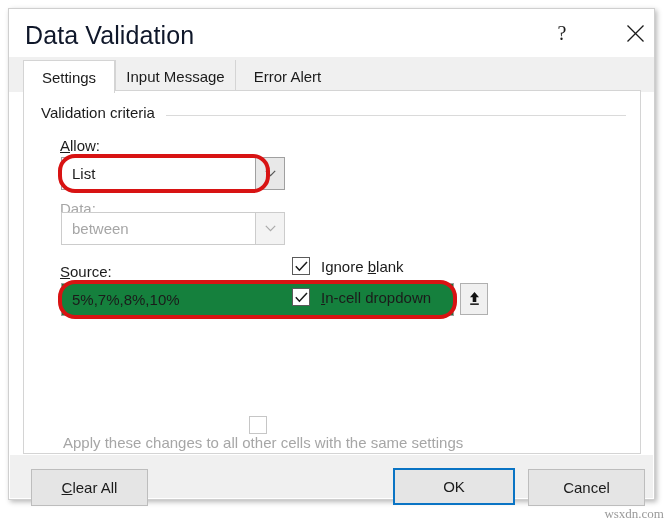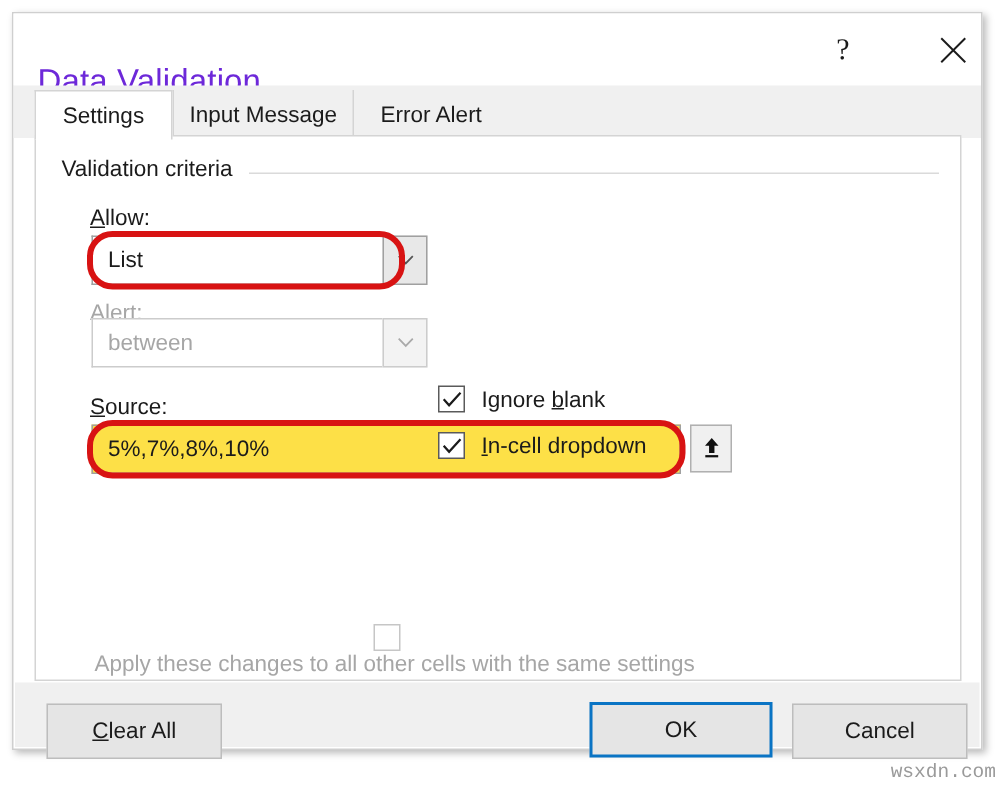--- a/index.html
+++ b/index.html
@@ -31,24 +31,23 @@
   
   #titlebar {
     position: relative;
     height: 48px;
     background: #ffffff;
   }
   #title-text {
     position: absolute;
     left: 16px;
     top: 12px;
-    font-size: 22px;
-    color: #6d28d9;
+    font-size: 25px;
+    color: #0f172a;
     letter-spacing: 0.1px;
-    margin-top: 20px;
   }
   .titlebar-btn {
     position: absolute;
     top: 4px;
     width: 44px;
     height: 40px;
     display: flex;
     align-items: center;
     justify-content: center;
     background: transparent;
@@ -196,21 +195,21 @@
   }
 
   
   #source-input {
     position: absolute;
     left: 37px;
     top: 192px;
     width: 393px;
     height: 33px;
     border: 1px solid #a0a0a0;
-    background: #fde047;
+    background: #15803d;
     box-sizing: border-box;
     display: flex;
     align-items: center;
     padding-left: 10px;
     font-size: 15px;
     color: #1b1b1b;
   }
   #range-select-btn {
     position: absolute;
     left: 436px;
@@ -298,21 +297,21 @@
     background: #f0f0f0;
   }
 
   
   #watermark {
     position: absolute;
     right: 6px;
     bottom: 3px;
     font-size: 13px;
     color: #9a9a9a;
-    font-family: Liberation Mono, monospace;
+    font-family: Liberation Serif, serif;
   }
 </style>
 </head>
 <body>
 
 <div id="dialog">
 
   <div id="titlebar">
     <div id="title-text">Data Validation</div>
 
@@ -349,21 +348,21 @@
     <div class="combo" id="allow-combo">
       <div class="combo-text">List</div>
       <div class="combo-arrow">
         <svg class="chev" viewBox="0 0 11 7">
           <polyline points="0.8,0.8 5.5,5.6 10.2,0.8" fill="none" stroke="#555555" stroke-width="1.2"></polyline>
         </svg>
       </div>
     </div>
     <div class="anno-ring" id="anno-allow"></div>
 
-    <div class="field-label disabled" id="data-label">Alert:</div>
+    <div class="field-label disabled" id="data-label">Data:</div>
     <div class="combo disabled" id="data-combo">
       <div class="combo-text">between</div>
       <div class="combo-arrow">
         <svg class="chev" viewBox="0 0 11 7">
           <polyline points="0.8,0.8 5.5,5.6 10.2,0.8" fill="none" stroke="#aaaaaa" stroke-width="1.2"></polyline>
         </svg>
       </div>
     </div>
 
     <div class="field-label" id="source-label"><span class="ul">S</span>ource:</div>

